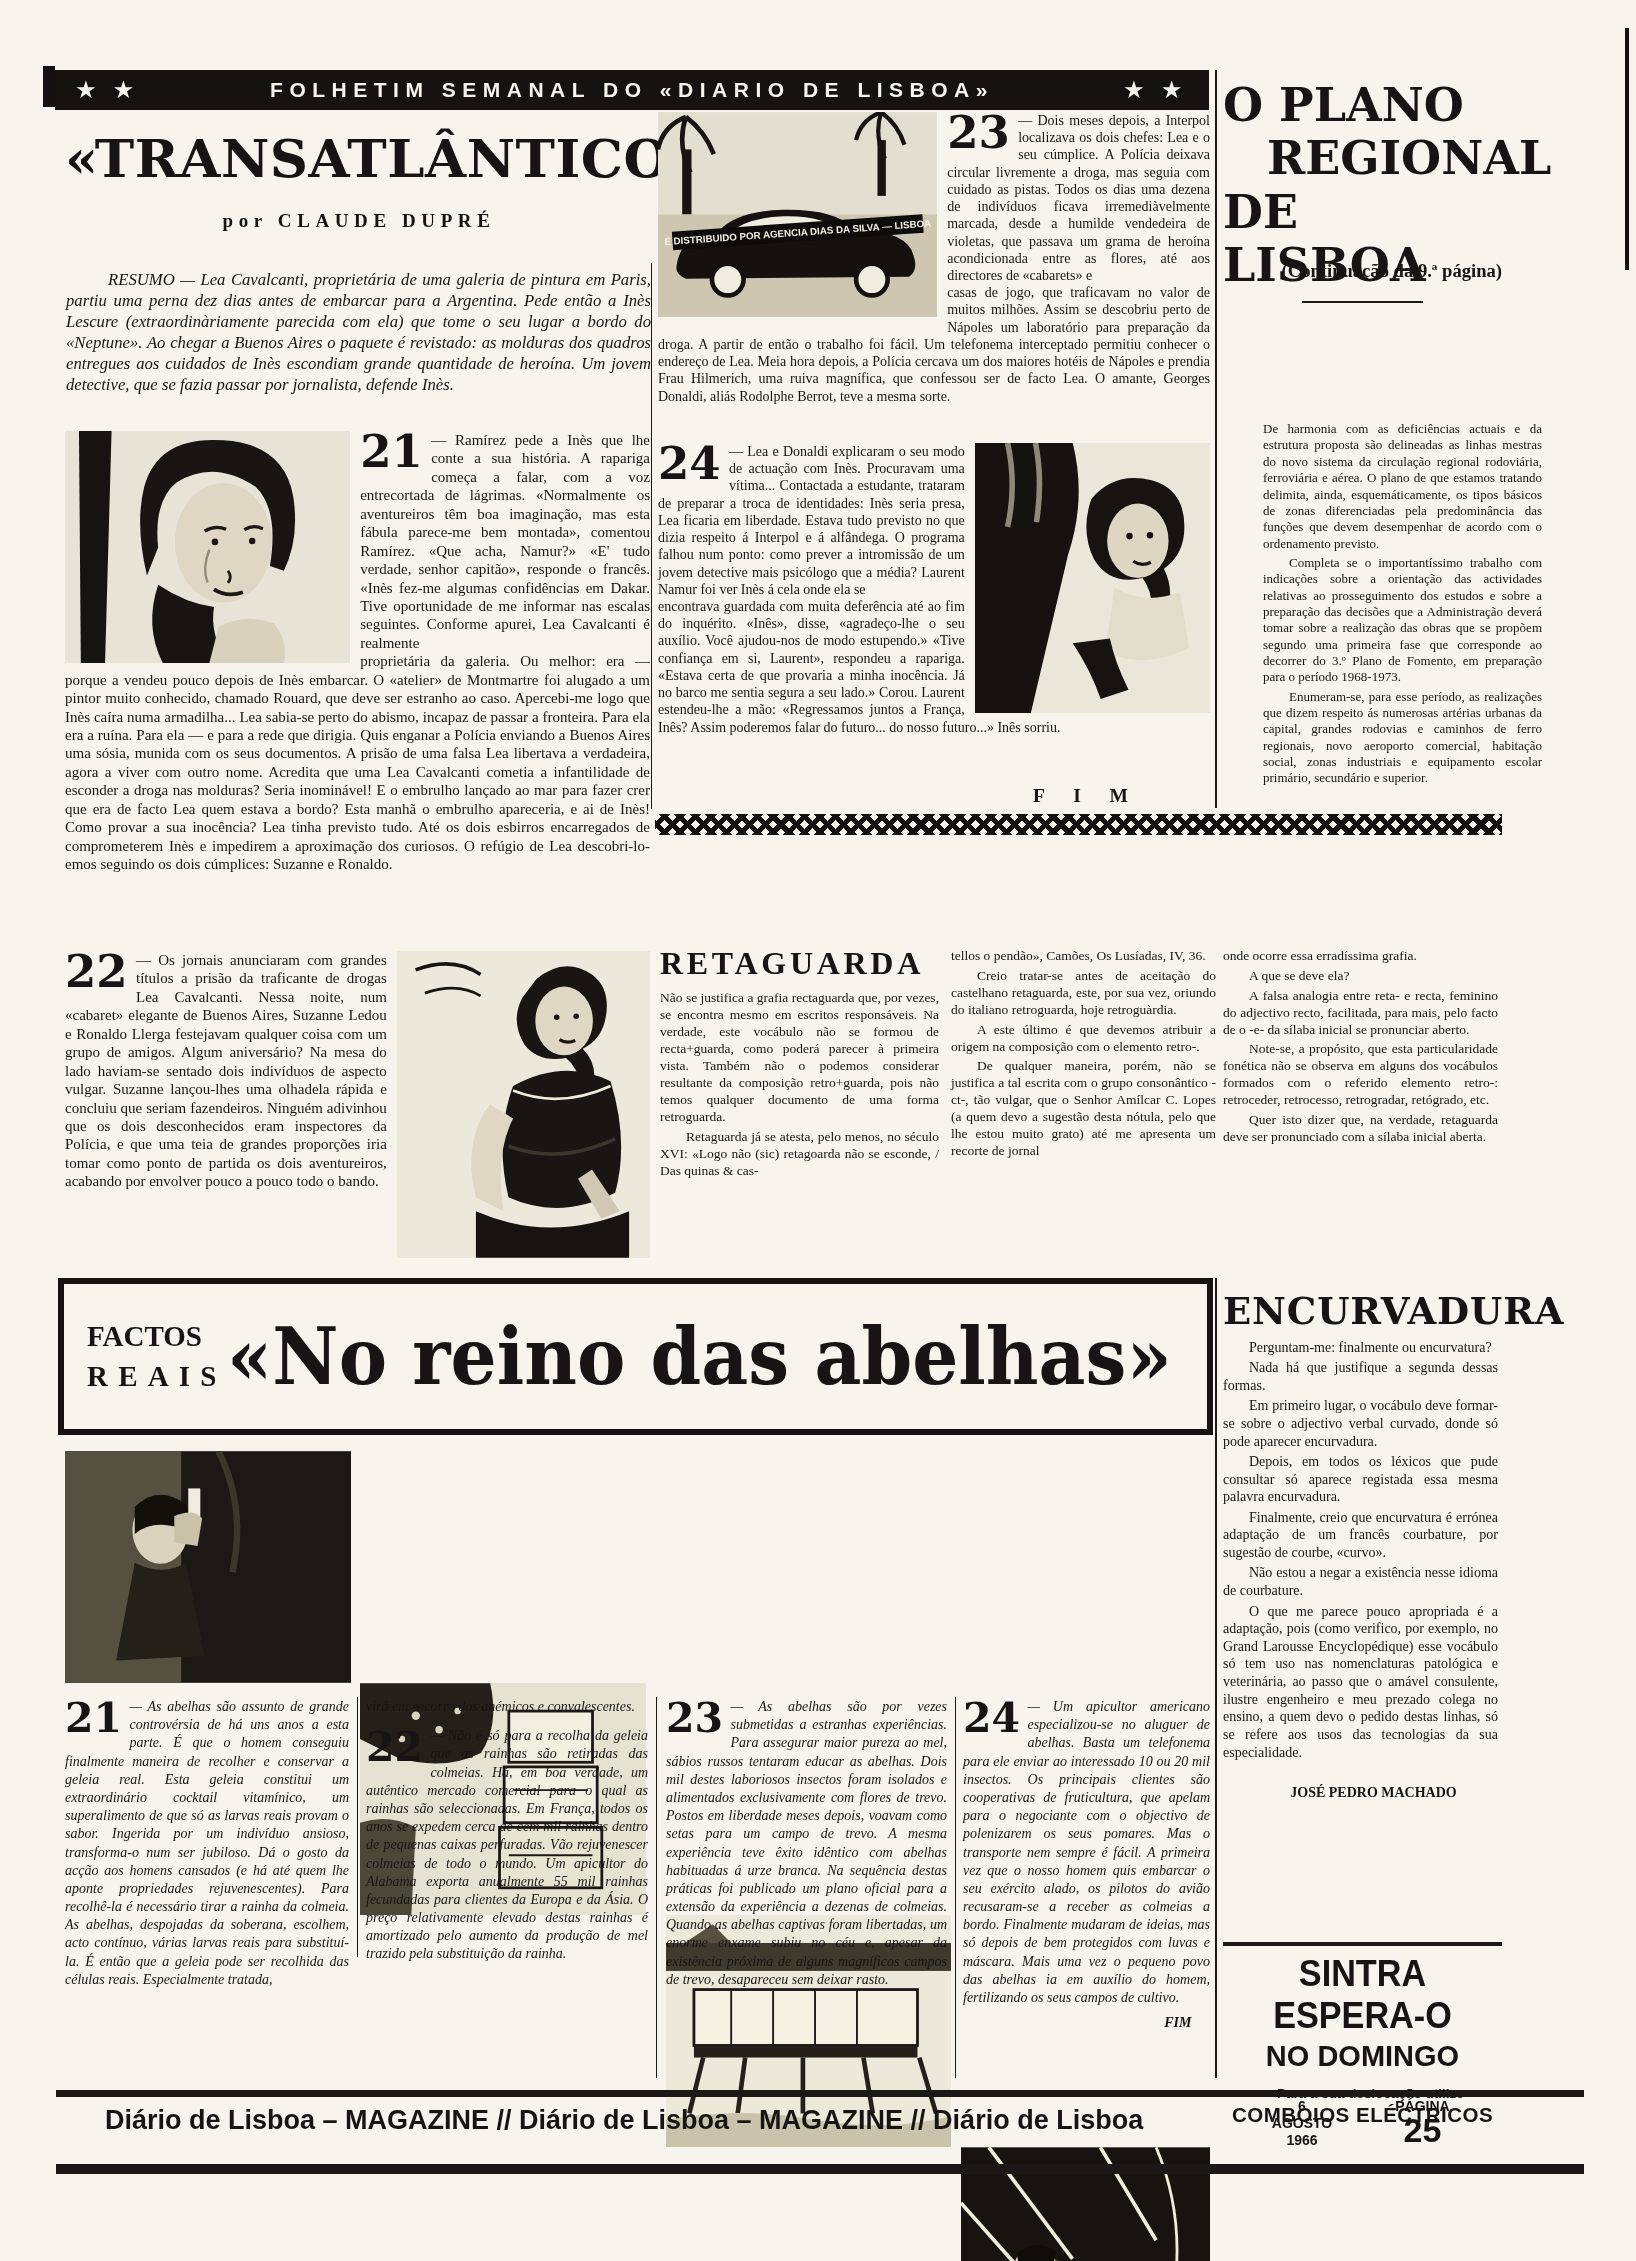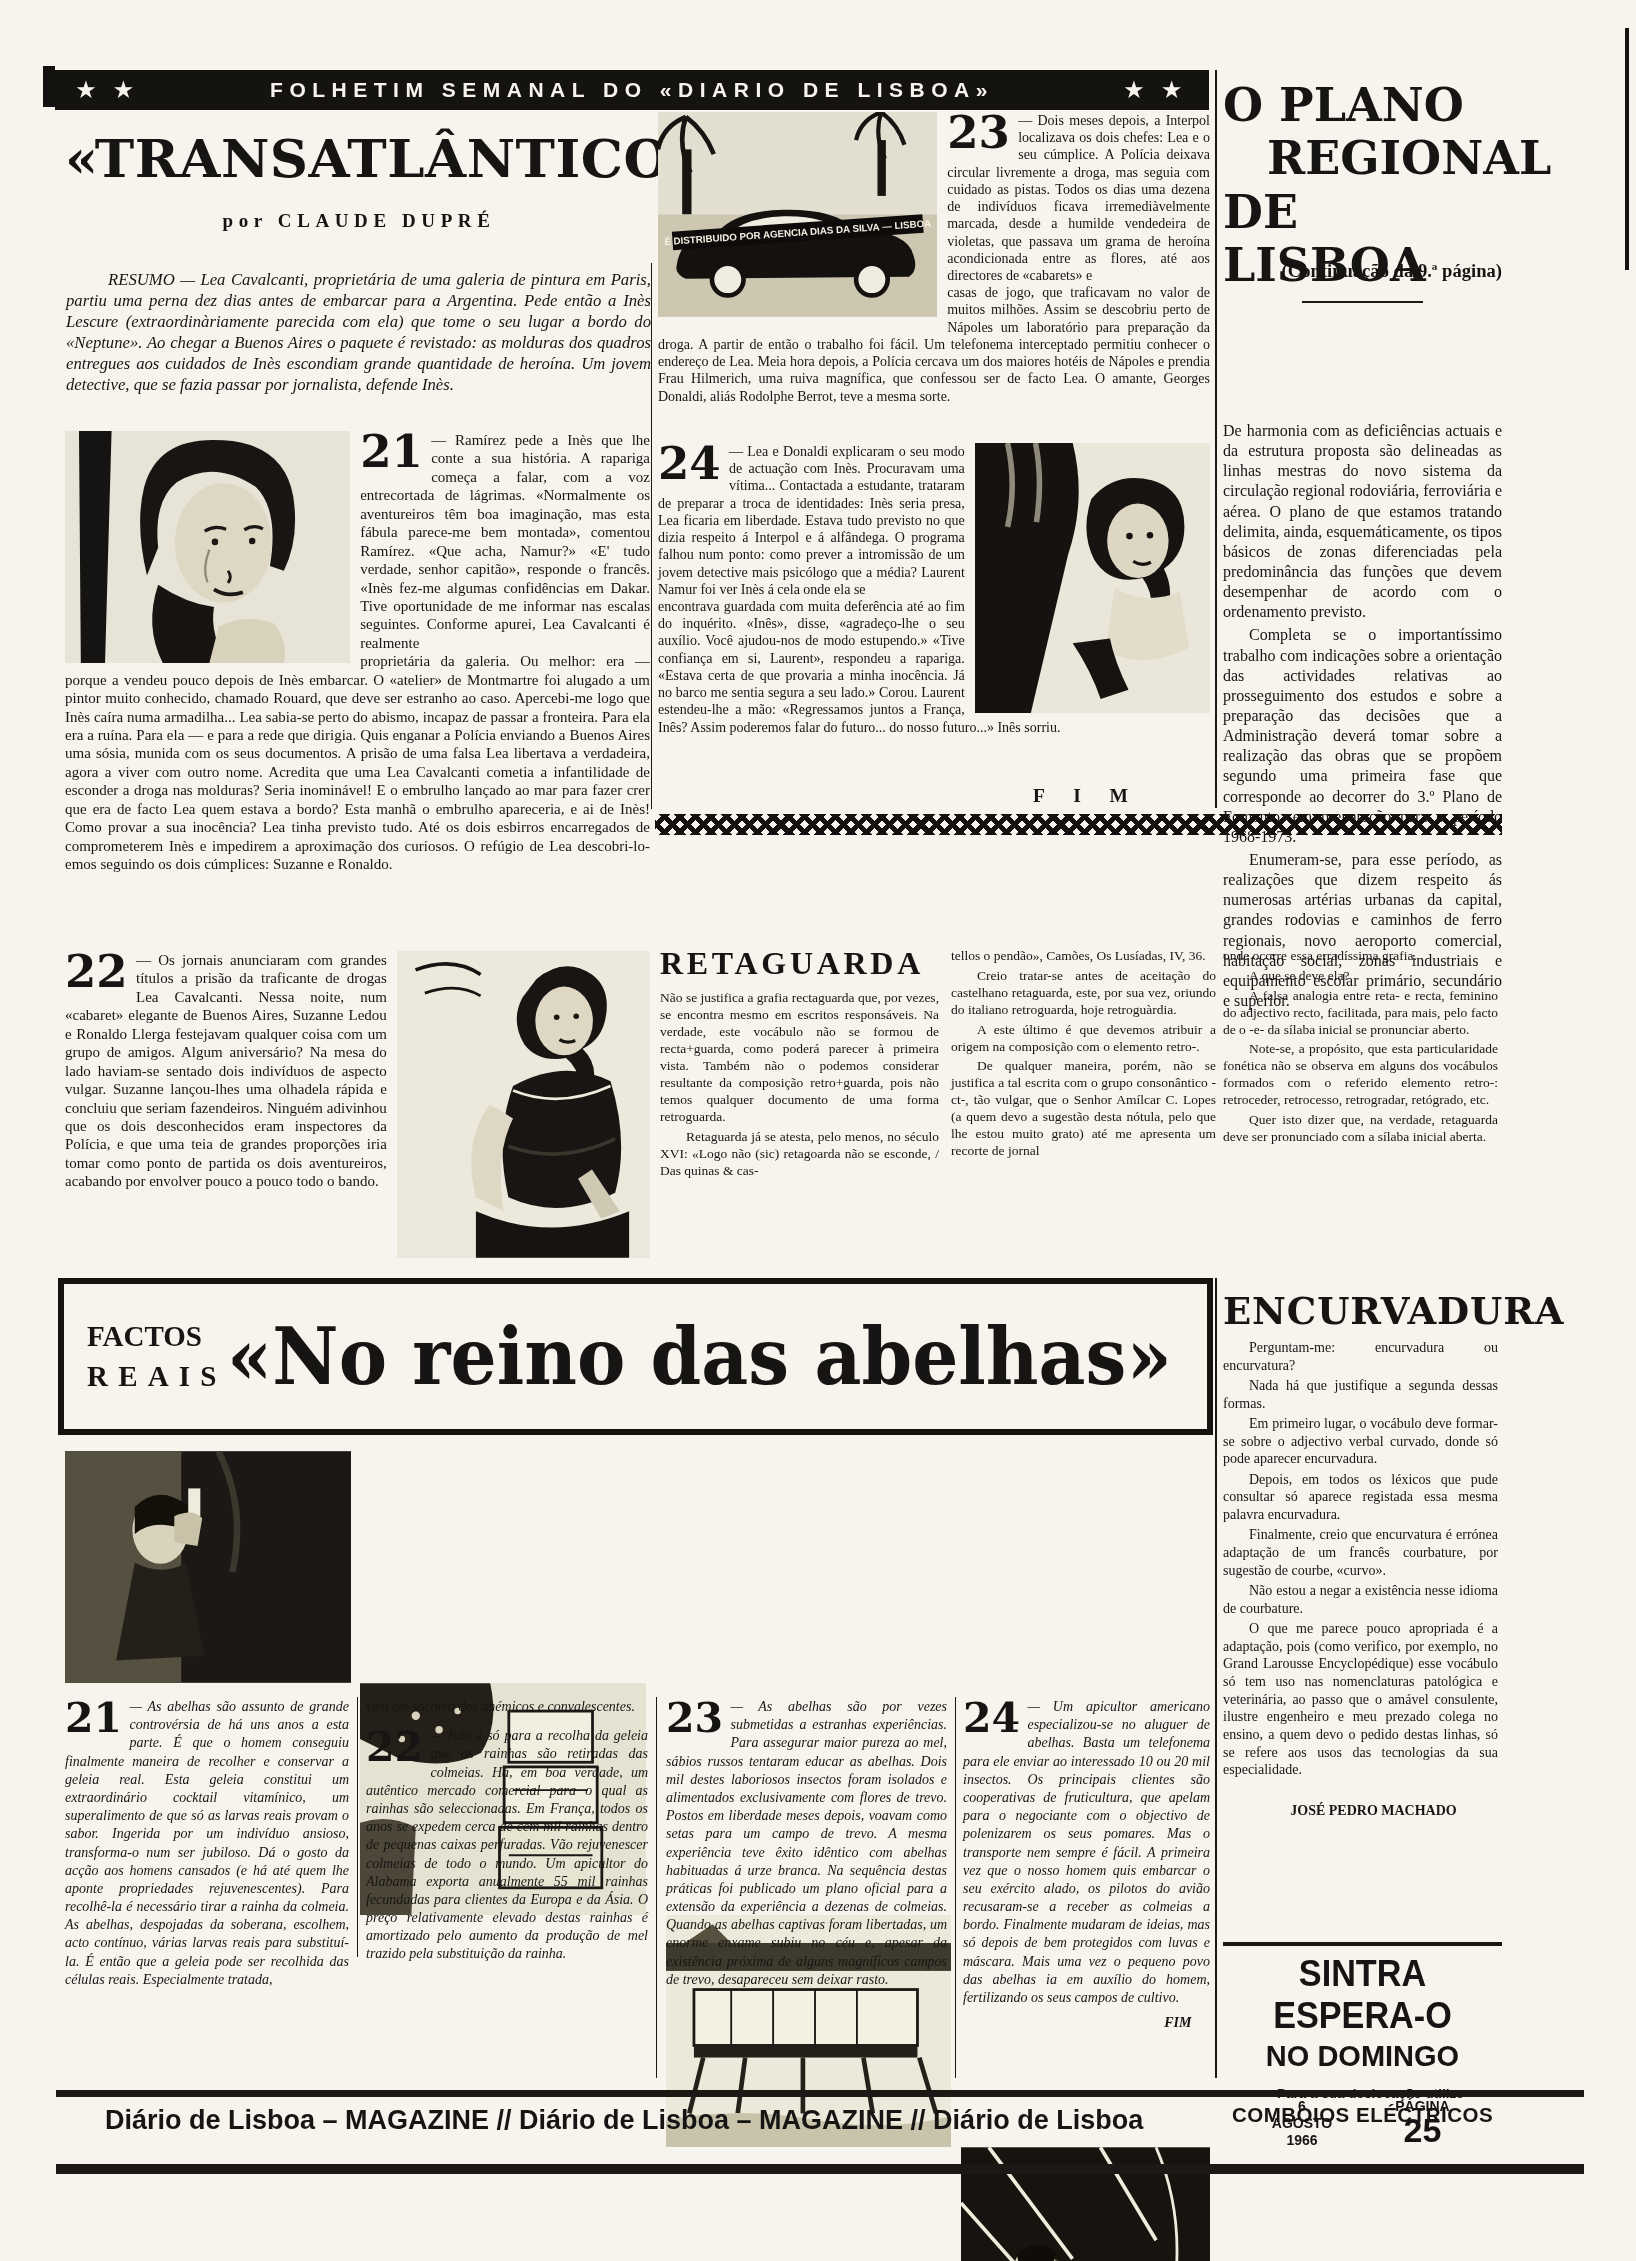--- a/index.html
+++ b/index.html
@@ -34,21 +34,21 @@
   .zigzag{background:
      repeating-linear-gradient(45deg, rgba(20,18,16,0) 0 6px, #141210 6px 11px),
      repeating-linear-gradient(135deg, rgba(20,18,16,0) 0 6px, #141210 6px 11px);}
   
   #plano-title{left:1223px;top:79px;width:279px;font-family:"DejaVu Serif",serif;font-weight:bold;
     font-size:46px;line-height:1.16;}
   #plano-title .l2{margin-left:44px;}
   #plano-cont{left:1223px;top:260px;width:279px;text-align:right;font-weight:bold;font-size:18.6px;}
   #plano-lead{left:1255px;top:325px;width:246px;font-family:"Liberation Sans",sans-serif;font-weight:bold;
     font-size:17.7px;line-height:1.25;}
-  .plano-body{font-size:16px;line-height:1.26;}
+  .plano-body{font-size:13px;line-height:1.26;margin-left:40px;}
   
   #questoes-title{left:664px;top:847px;width:828px;font-family:"DejaVu Serif",serif;font-weight:bold;
     font-size:69px;line-height:1;letter-spacing:0.9px;white-space:nowrap;}
   #retaguarda-h{left:660px;top:945px;width:270px;font-family:"Liberation Serif",serif;font-weight:bold;
     font-size:32px;letter-spacing:3.7px;}
   .qcol{font-size:13.5px;line-height:1.26;}
   
   #encurv-h{left:1223px;top:1289px;width:279px;font-family:"DejaVu Serif",serif;font-weight:bold;
     font-size:37px;letter-spacing:0.9px;}
   
@@ -219,21 +219,21 @@
   <div class="abs qcol jtext ind" style="left:1223px;top:947px;width:275px;">
     <p>onde ocorre essa erradíssima grafia.</p>
     <p>A que se deve ela?</p>
     <p>A falsa analogia entre reta- e recta, feminino do adjectivo recto, facilitada, para mais, pelo facto de o -e- da sílaba inicial se pronunciar aberto.</p>
     <p>Note-se, a propósito, que esta particularidade fonética não se observa em alguns dos vocábulos formados com o referido elemento retro-: retroceder, retrocesso, retrogradar, retógrado, etc.</p>
     <p>Quer isto dizer que, na verdade, retaguarda deve ser pronunciado com a sílaba inicial aberta.</p>
   </div>
 
   <div id="encurv-h" class="abs">ENCURVADURA</div>
   <div class="abs qcol jtext ind" style="left:1223px;top:1339px;width:275px;font-size:14px;">
-    <p style="text-indent:26px;">Perguntam-me: encurvadura ou encurvatura?</p>
+    <p style="text-indent:26px;">Perguntam-me: finalmente ou encurvatura?</p>
     <p>Nada há que justifique a segunda dessas formas.</p>
     <p>Em primeiro lugar, o vocábulo deve formar-se sobre o adjectivo verbal curvado, donde só pode aparecer encurvadura.</p>
     <p>Depois, em todos os léxicos que pude consultar só aparece registada essa mesma palavra encurvadura.</p>
     <p>Finalmente, creio que encurvatura é errónea adaptação de um francês courbature, por sugestão de courbe, «curvo».</p>
     <p>Não estou a negar a existência nesse idioma de courbature.</p>
     <p>O que me parece pouco apropriada é a adaptação, pois (como verifico, por exemplo, no Grand Larousse Encyclopédique) esse vocábulo só tem uso nas nomenclaturas patológica e veterinária, ao passo que o amável consulente, ilustre engenheiro e meu prezado colega no ensino, a quem devo o pedido destas linhas, só se refere aos usos das tecnologias da sua especialidade.</p>
     <p style="text-align:center;font-weight:bold;font-style:normal;margin-top:23px;">JOSÉ PEDRO MACHADO</p>
   </div>
 
   <div id="factos-box" class="abs">

